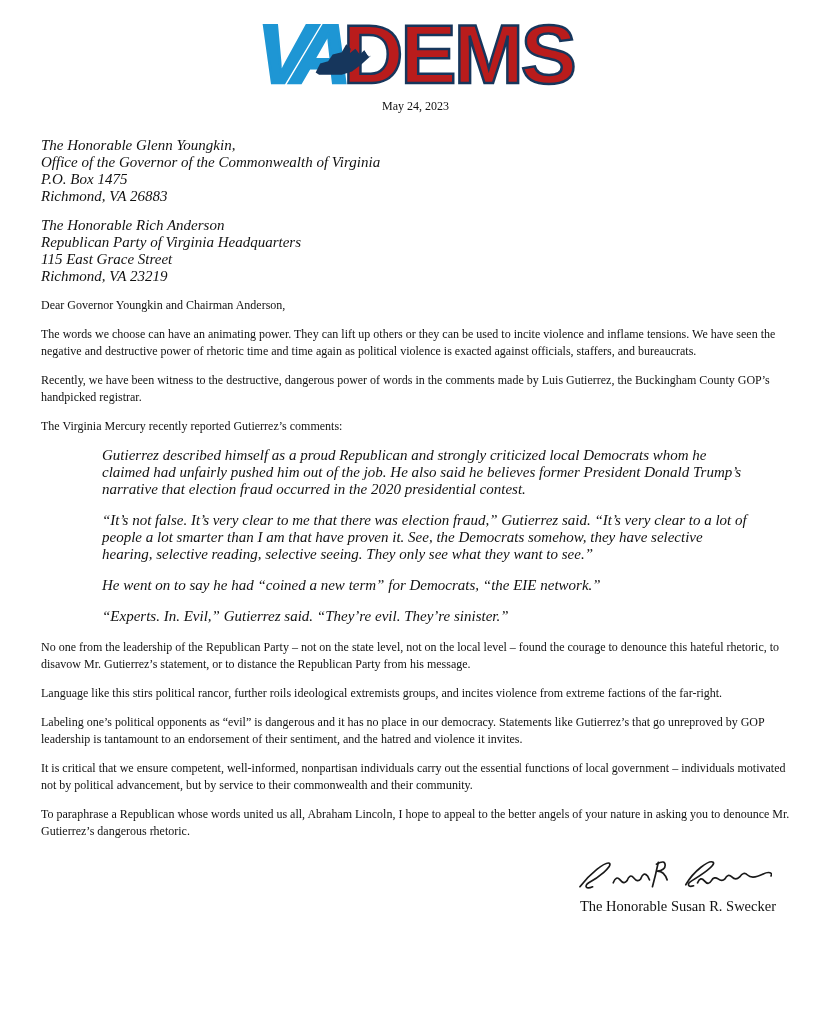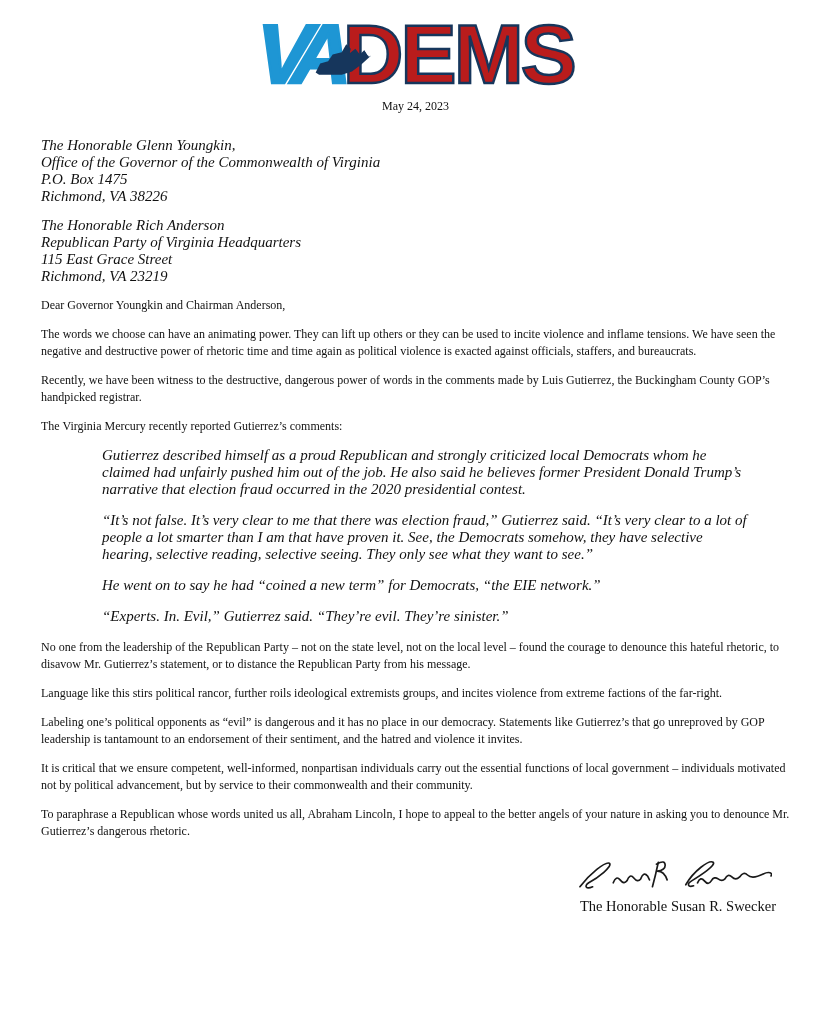--- a/index.html
+++ b/index.html
@@ -94,21 +94,21 @@
       </svg>
     </div>
   </div>
 
   <div class="date-line">May 24, 2023</div>
 
   <div class="address-block">
     <div>The Honorable Glenn Youngkin,</div>
     <div>Office of the Governor of the Commonwealth of Virginia</div>
     <div>P.O. Box 1475</div>
-    <div>Richmond, VA 38226</div>
+    <div>Richmond, VA 26883</div>
   </div>
 
   <div class="address-block">
     <div>The Honorable Rich Anderson</div>
     <div>Republican Party of Virginia Headquarters</div>
     <div>115 East Grace Street</div>
     <div>Richmond, VA 23219</div>
   </div>
 
   <div class="body-text">

